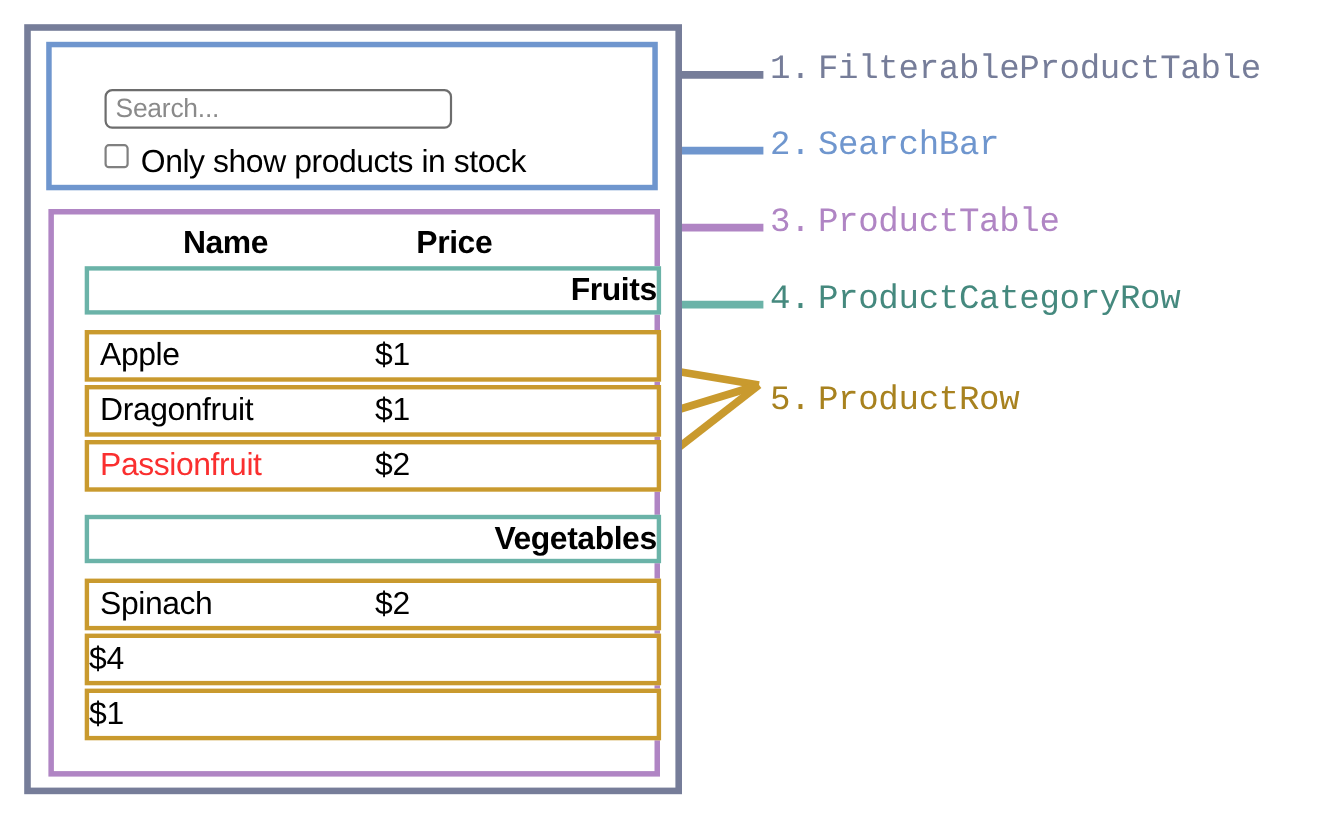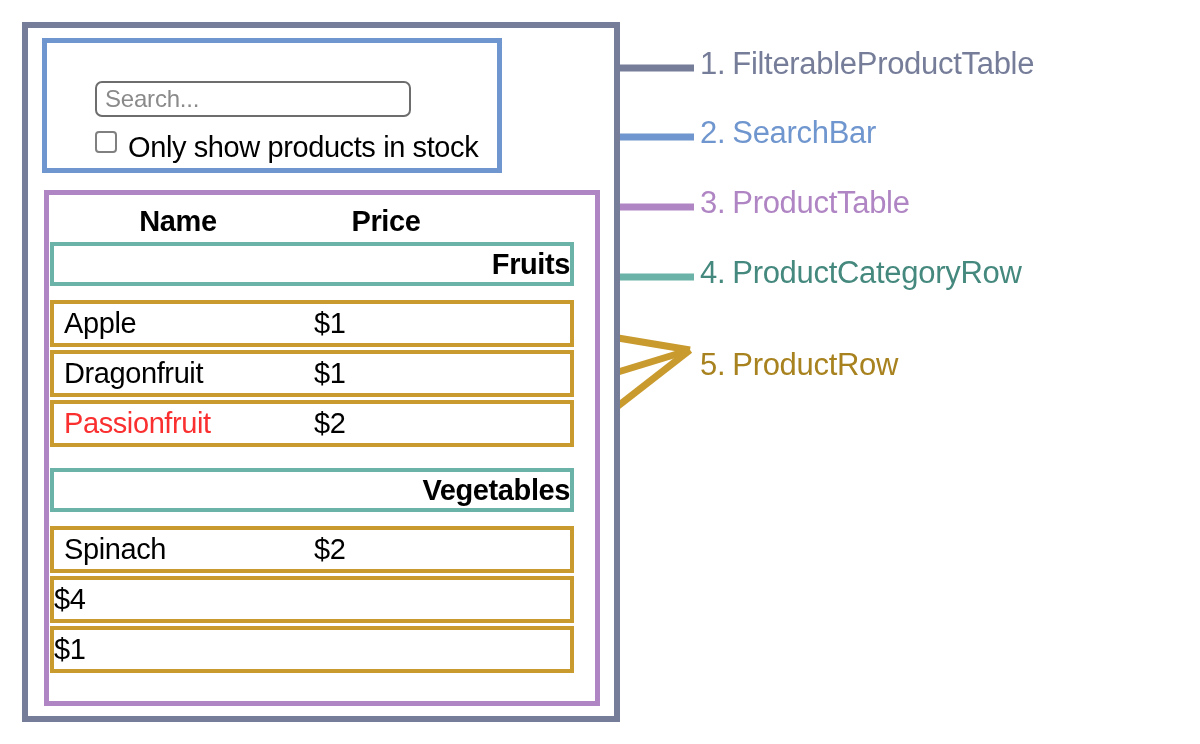--- a/index.html
+++ b/index.html
@@ -36,21 +36,21 @@
     width: 598px; height: 700px;
     border: 6px solid #767d99;
     box-sizing: border-box;
     background: #ffffff;
   }
 
   
   .frame-search {
     position: absolute;
     left: 42px; top: 38px;
-    width: 460px; height: 135px;
+    width: 556px; height: 135px;
     border: 5px solid #6f96ce;
     box-sizing: border-box;
     background: #ffffff;
   }
 
   .search-input {
     position: absolute;
     left: 48px; top: 38px;
     width: 316px; height: 36px;
     border: 2px solid #6d6d6d;
@@ -93,21 +93,21 @@
     position: absolute;
     left: 44px; top: 190px;
     width: 556px; height: 516px;
     border: 5px solid #b085c4;
     box-sizing: border-box;
     background: #ffffff;
   }
 
   .table-inner {
     position: absolute;
-    left: 1px; top: 5px;
+    left: 28px; top: 5px;
     width: 524px;
   }
 
   .head-row {
     height: 42px;
     display: flex;
     align-items: center;
   }
   .head-cell {
     font-weight: bold;
@@ -163,21 +163,21 @@
     font-size: 29px;
     color: #000000;
     font-family: "Liberation Sans", sans-serif;
     letter-spacing: -0.4px;
   }
 
   
   .legend-item {
     position: absolute;
     white-space: nowrap;
-    font-family: Liberation Sans, sans-serif;
+    font-family: Liberation Mono, monospace;
     font-size: 31px;
     letter-spacing: -0.3px;
   }
   .legend-num { margin-right: 7px; }
 </style>
 </head>
 <body>
 
 <div id="stage">
 

